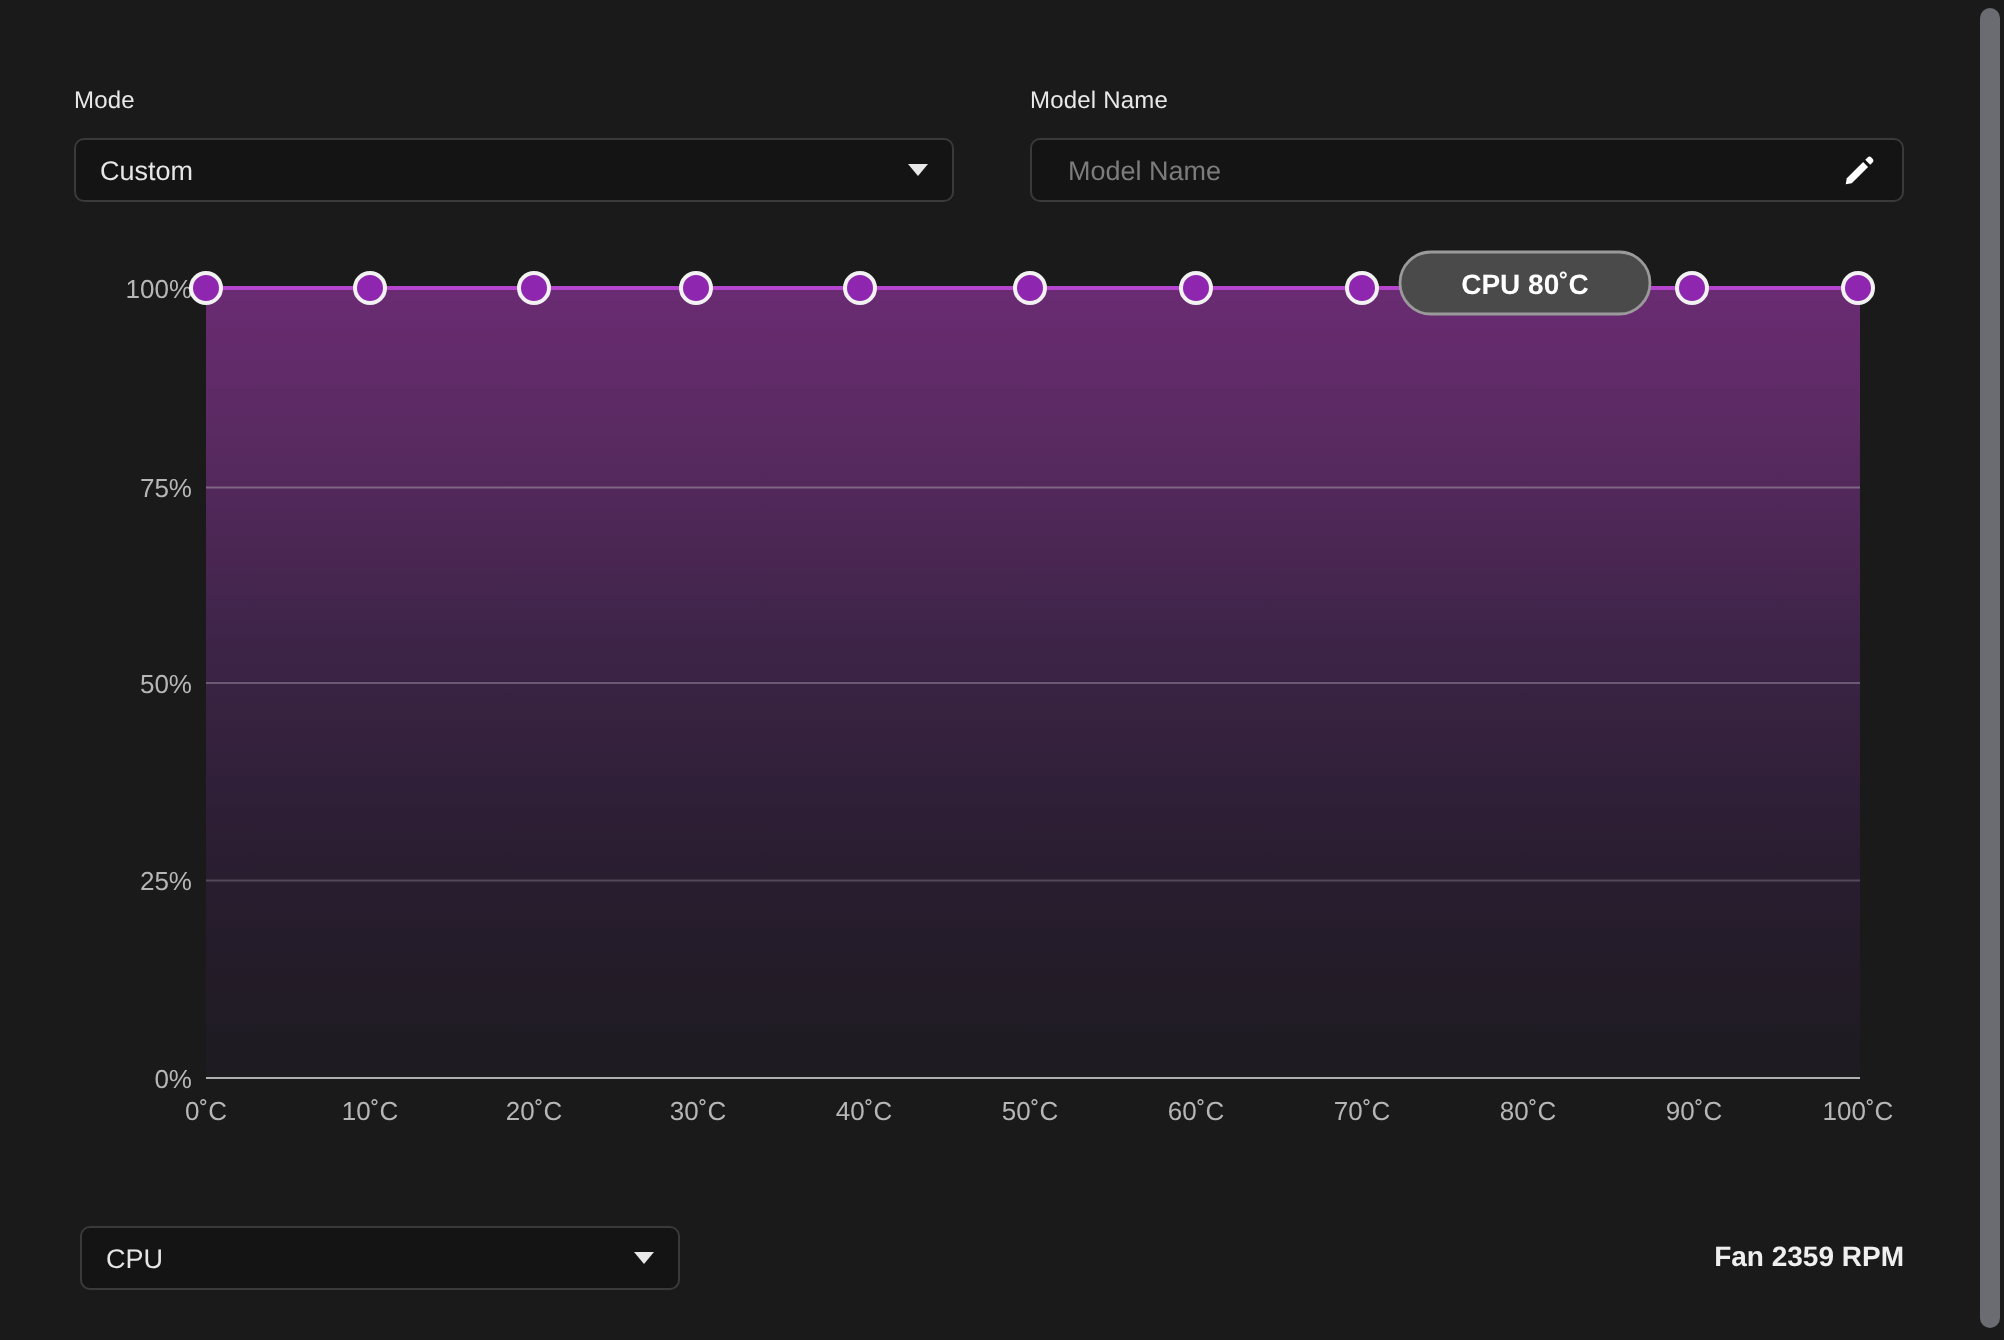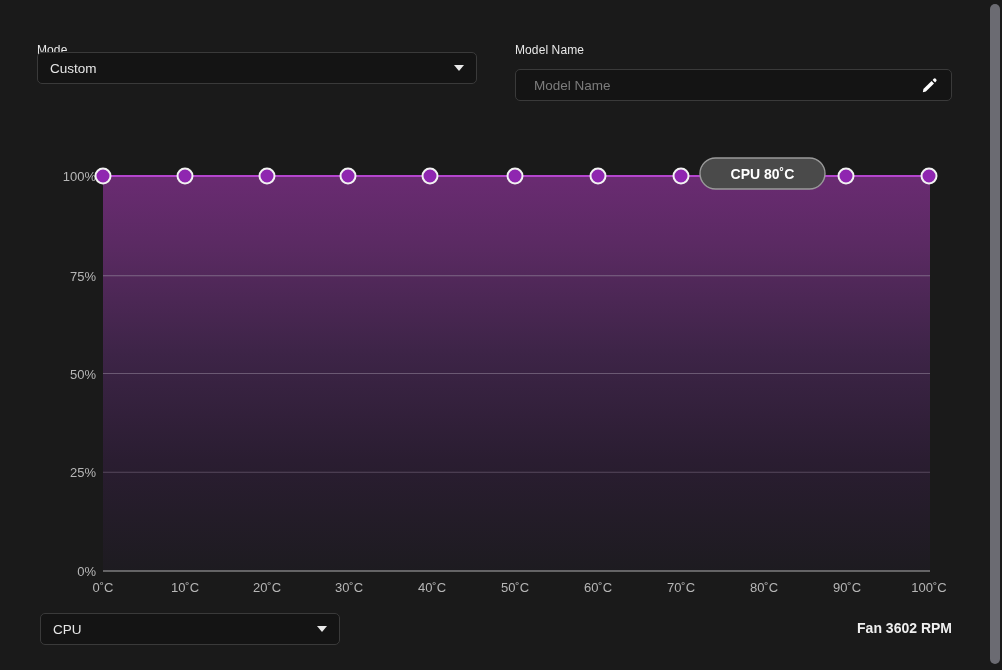--- a/index.html
+++ b/index.html
@@ -47,21 +47,21 @@
     overflow: hidden;
   }
   .caret {
     width: 0; height: 0;
     border-left: 5.5px solid transparent;
     border-right: 5.5px solid transparent;
     border-top: 6px solid #e9e9e9;
     flex: 0 0 auto;
   }
 
-  #mode-select { left: 37px; top: 52px; width: 440px; }
+  #mode-select { left: 37px; top: 69px; width: 440px; }
 
   #model-input-wrap {
     position: absolute;
     left: 515px; top: 69px;
     width: 437px; height: 32px;
     background: #141414;
     border: 1px solid #3a3a3a;
     border-radius: 5px;
     display: flex;
     align-items: center;
@@ -80,21 +80,21 @@
   .pencil-btn {
     width: 24px; height: 24px;
     display: flex; align-items: center; justify-content: center;
     background: transparent; border: none; cursor: pointer;
     flex: 0 0 auto;
   }
 
   
   #chart {
     position: absolute;
-    left: 0; top: 136px;
+    left: 0; top: 104px;
     width: 1002px; height: 470px;
   }
   #chart svg { display: block; }
 
   .ylab, .xlab {
     font-family: "Liberation Sans", sans-serif;
     font-size: 13px;
     fill: #b6b6b6;
   }
   .ylab { text-anchor: end; }
@@ -231,19 +231,19 @@
         <text class="xlab" x="929" y="456">100˚C</text>
       </g>
     </svg>
   </div>
 
   <div class="select-box" id="source-select">
     <span class="sel-text">CPU</span>
     <span class="caret"></span>
   </div>
 
-  <div id="fan-rpm">Fan 3602 RPM</div>
+  <div id="fan-rpm">Fan 2359 RPM</div>
 
   <div id="scrollbar-track">
     <div id="scrollbar-thumb"></div>
   </div>
 
 </div>
 
 </body></html>

